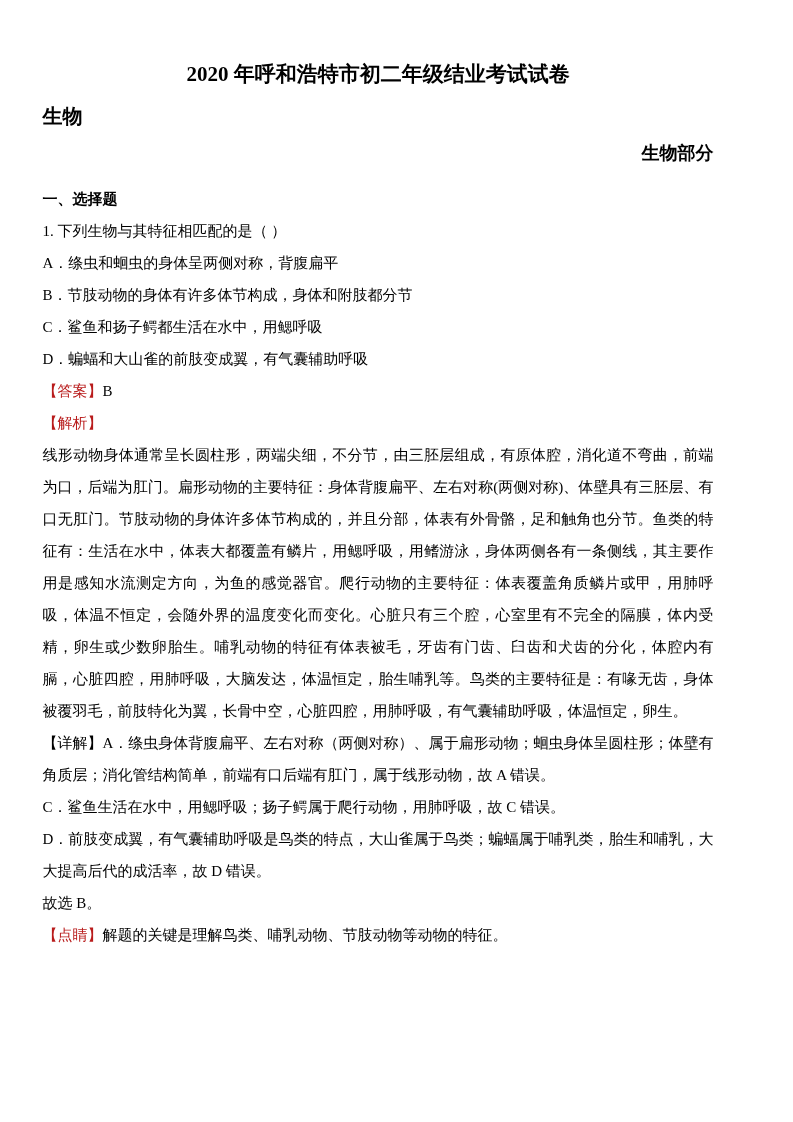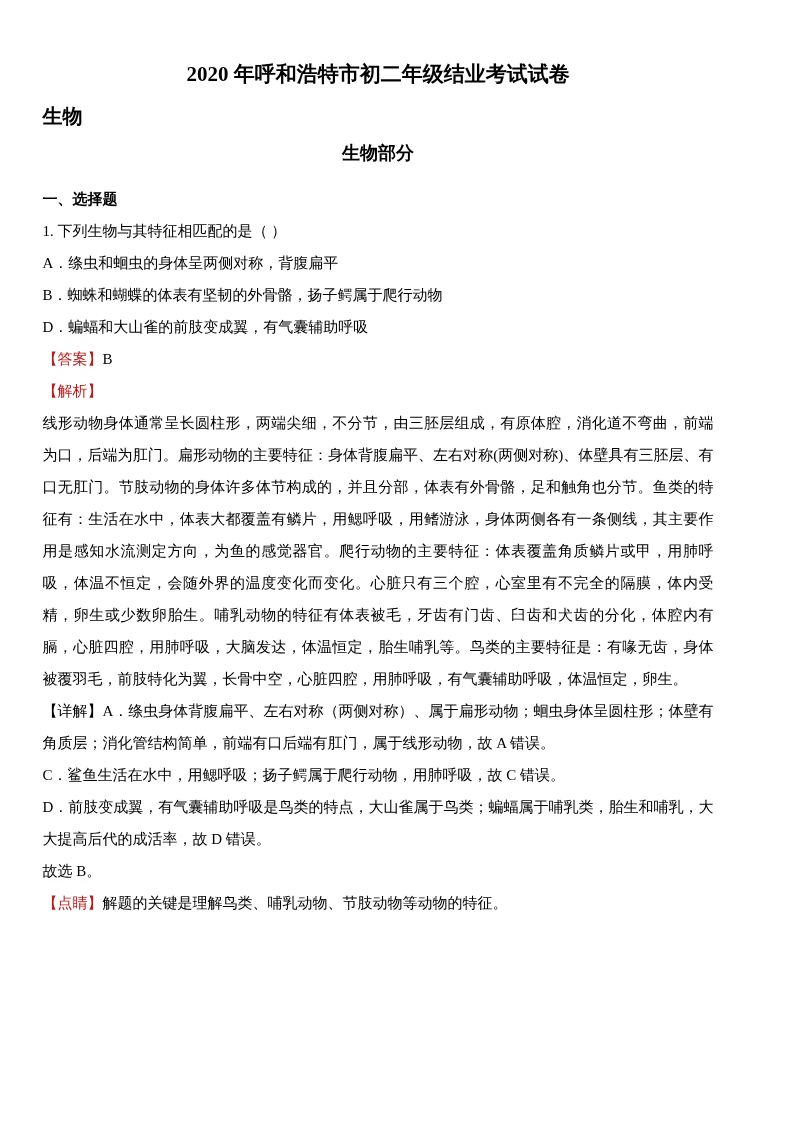--- a/index.html
+++ b/index.html
@@ -29,21 +29,21 @@
   .subject-title {
     font-size: 20px;
     font-weight: bold;
     text-align: left;
     line-height: 26px;
     margin: 0 0 12px 0;
   }
   .part-title {
     font-size: 18px;
     font-weight: bold;
-    text-align: center;
+    text-align: right;
     line-height: 24px;
     margin: 0 0 18px 0;
   }
   p.line {
     margin: 0;
     font-size: 15px;
     line-height: 32px;
     text-align: justify;
     word-break: break-all;
   }
@@ -60,21 +60,22 @@
 
   <h1 class="doc-title">2020 年呼和浩特市初二年级结业考试试卷</h1>
   <h2 class="subject-title">生物</h2>
   <h3 class="part-title">生物部分</h3>
 
   <p class="line section-heading">一、选择题</p>
 
   <p class="line">1. 下列生物与其特征相匹配的是（      ）</p>
 
   <p class="line">A．绦虫和蛔虫的身体呈两侧对称，背腹扁平</p>
-  <p class="line">B．蜘蛛和蝴蝶的体表有坚韧的外骨骼，扬子鳄属于爬行动物</p>
+  <p class="line">B．节肢动物的身体有许多体节构成，身体和附肢都分节</p>
+  <p class="line">C．鲨鱼和扬子鳄都生活在水中，用鳃呼吸</p>
   <p class="line">D．蝙蝠和大山雀的前肢变成翼，有气囊辅助呼吸</p>
 
   <p class="line"><span class="blue">【答案】</span><span>B</span></p>
 
   <p class="line"><span class="blue">【解析】</span></p>
 
 
   <p class="line">线形动物身体通常呈长圆柱形，两端尖细，不分节，由三胚层组成，有原体腔，消化道不弯曲，前端为口，后端为肛门。扁形动物的主要特征：身体背腹扁平、左右对称(两侧对称)、体壁具有三胚层、有口无肛门。节肢动物的身体许多体节构成的，并且分部，体表有外骨骼，足和触角也分节。鱼类的特征有：生活在水中，体表大都覆盖有鳞片，用鳃呼吸，用鳍游泳，身体两侧各有一条侧线，其主要作用是感知水流测定方向，为鱼的感觉器官。爬行动物的主要特征：体表覆盖角质鳞片或甲，用肺呼吸，体温不恒定，会随外界的温度变化而变化。心脏只有三个腔，心室里有不完全的隔膜，体内受精，卵生或少数卵胎生。哺乳动物的特征有体表被毛，牙齿有门齿、臼齿和犬齿的分化，体腔内有膈，心脏四腔，用肺呼吸，大脑发达，体温恒定，胎生哺乳等。鸟类的主要特征是：有喙无齿，身体被覆羽毛，前肢特化为翼，长骨中空，心脏四腔，用肺呼吸，有气囊辅助呼吸，体温恒定，卵生。</p>
 
   <p class="line"><span>【详解】</span><span>A．绦虫身体背腹扁平、左右对称（两侧对称）、属于扁形动物；蛔虫身体呈圆柱形；体壁有角质层；消化管结构简单，前端有口后端有肛门，属于线形动物，故 A 错误。</span></p>

